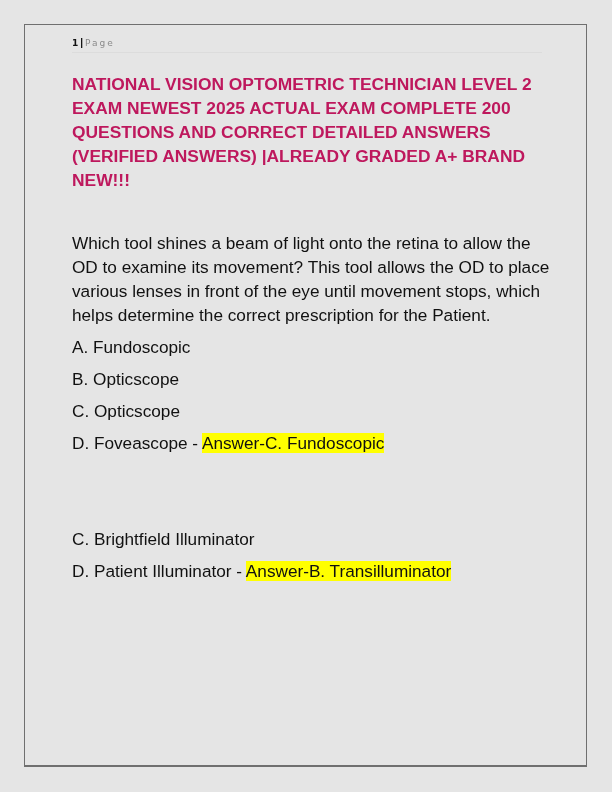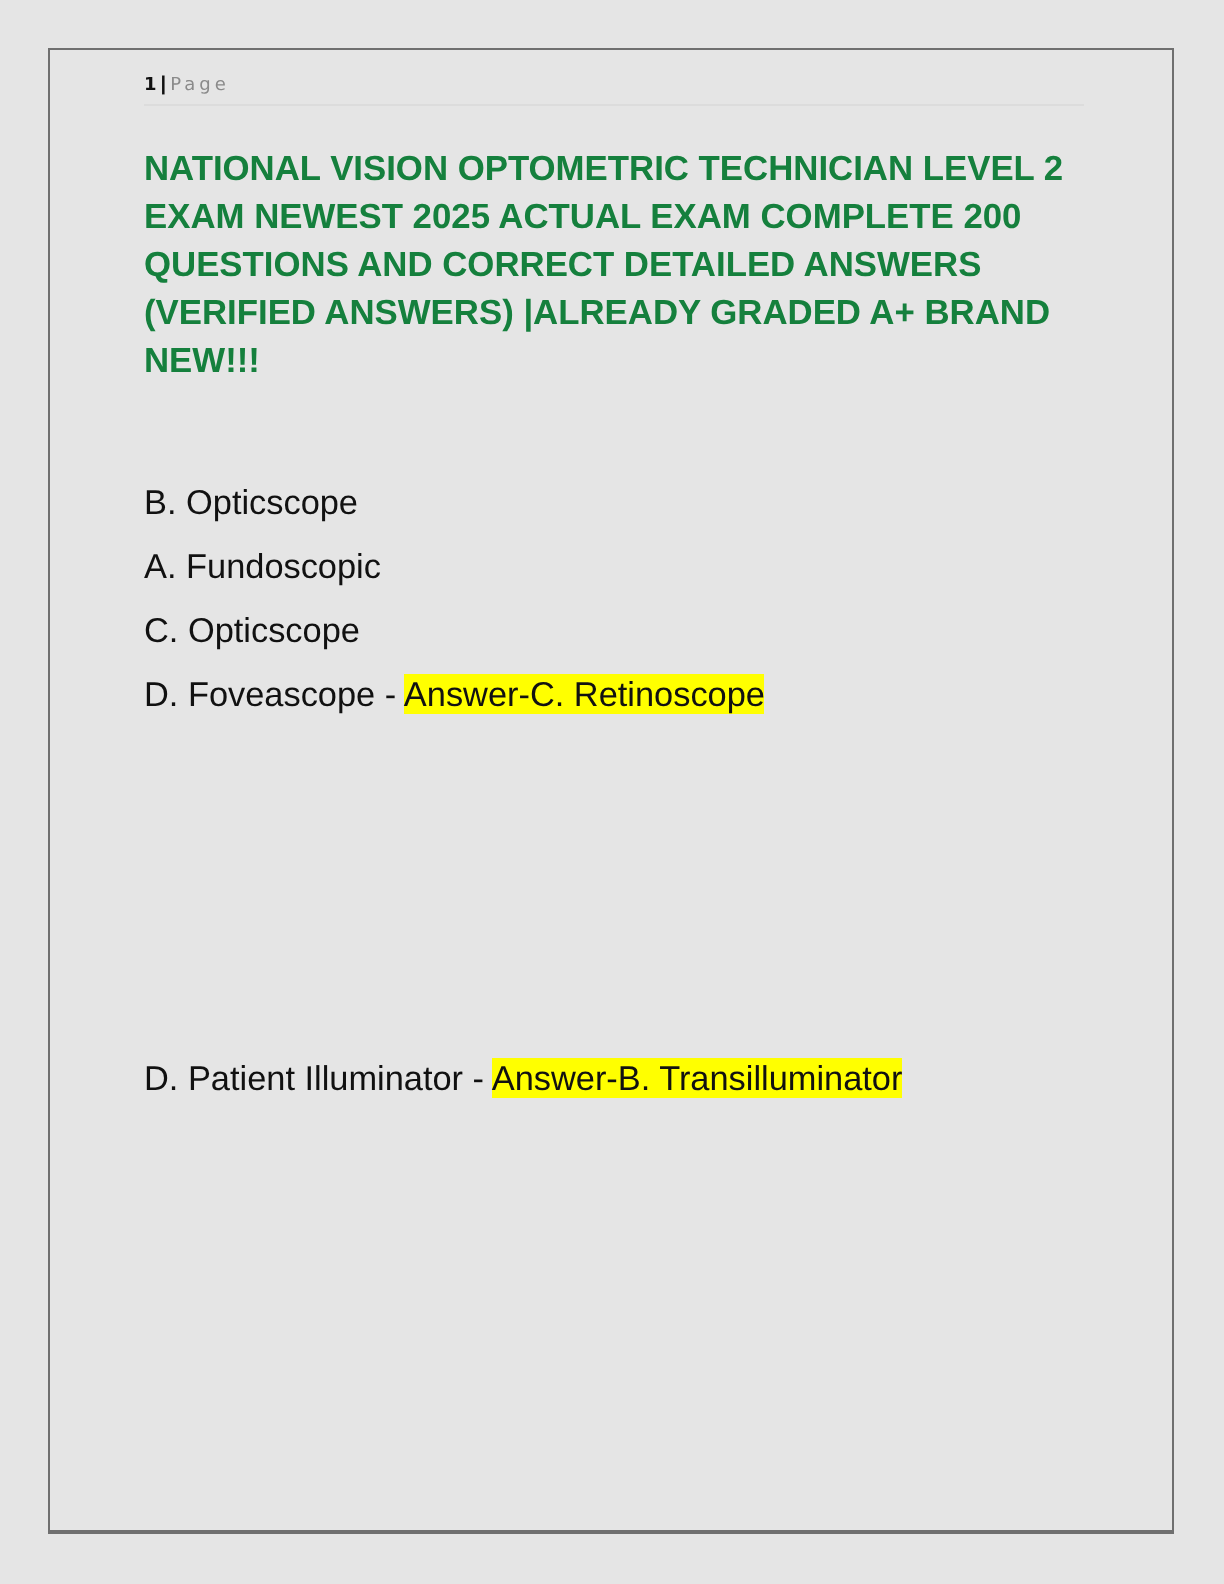--- a/index.html
+++ b/index.html
@@ -29,21 +29,21 @@
       font-size: 10px;
       line-height: 14px;
     }
     .header .num { font-weight: bold; color: #111; font-family: "DejaVu Sans", sans-serif; font-size: 9px; }
     .header .sep { color: #111; margin: 0 2px 0 2px; font-weight: bold; }
     .header .word { color: #8a8a8a; letter-spacing: 2px; font-family: "DejaVu Sans", sans-serif; font-size: 9px; text-align: right; }
     .title {
       position: absolute;
       left: 72px; top: 72px;
       width: 480px;
-      color: #15803d;
+      color: #be185d;
       font-weight: bold;
       font-size: 17.4px;
       line-height: 24px;
     }
     .q {
       position: absolute;
       left: 72px;
       width: 480px;
       font-size: 17.2px;
       line-height: 24px;
@@ -59,21 +59,23 @@
 
 <div class="page"></div>
 
 <div class="header">
   <span class="num">1</span><span class="sep">|</span><span class="word">Page</span>
 </div>
 
 <div class="title">NATIONAL VISION OPTOMETRIC TECHNICIAN LEVEL 2 EXAM NEWEST 2025 ACTUAL EXAM COMPLETE 200 QUESTIONS AND CORRECT DETAILED ANSWERS (VERIFIED ANSWERS) |ALREADY GRADED A+ BRAND NEW!!!</div>
 
 <div class="q" id="q1">
+  <p class="stem">Which tool shines a beam of light onto the retina to allow the OD to examine its movement? This tool allows the OD to place various lenses in front of the eye until movement stops, which helps determine the correct prescription for the Patient.</p>
+  <p class="opt">A. Fundoscopic</p>
   <p class="opt">B. Opticscope</p>
-  <p class="opt">A. Fundoscopic</p>
   <p class="opt">C. Opticscope</p>
-  <p class="opt"><span>D. Foveascope - </span><span class="hl">Answer-C. Retinoscope</span></p>
+  <p class="opt"><span>D. Foveascope - </span><span class="hl">Answer-C. Fundoscopic</span></p>
 </div>
 
 <div class="q" id="q2">
+  <p class="opt">C. Brightfield Illuminator</p>
   <p class="opt"><span>D. Patient Illuminator - </span><span class="hl">Answer-B. Transilluminator</span></p>
 </div>
 
 </body></html>

